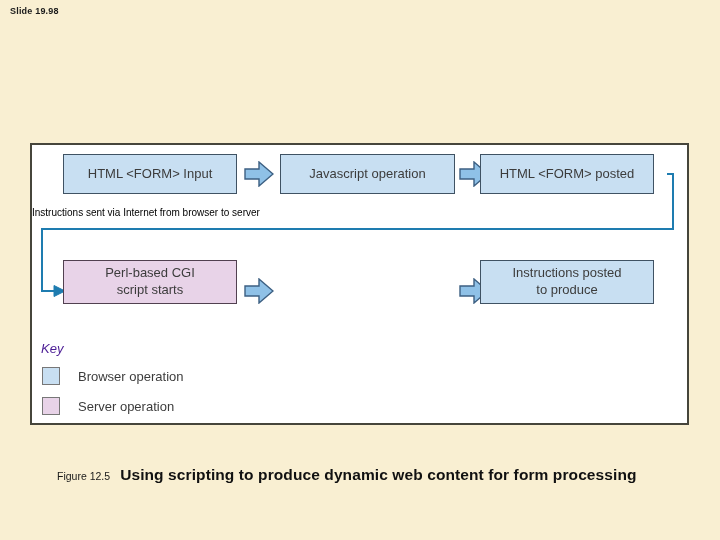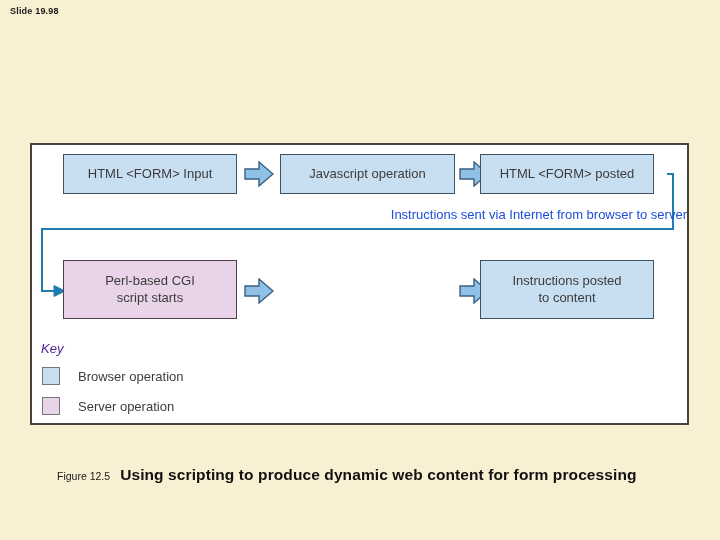--- a/index.html
+++ b/index.html
@@ -18,35 +18,35 @@
   }
   
   .box {
     position:absolute; display:flex; flex-direction:column;
     align-items:center; justify-content:center;
     font-size:13px; line-height:1.3; color:#3c3c3c; text-align:center;
   }
   .box.browser { background:#c8dff2; border:1.5px solid #3f5263; }
   .box.server  { background:#e8d3e8; border:1.5px solid #514050; }
   .r1 { top:9px; height:40px; }
-  .r2 { top:115px; height:59px; }
+  .r2 { top:115px; height:44px; }
   .b1 { left:31px;  width:174px; }
   .b2 { left:248px; width:175px; }
   .b3 { left:448px; width:174px; }
   
   .block-arrow { position:absolute; width:30px; height:26px; }
   .a-r1 { top:16px; }
   .a-r2 { top:133px; }
   .a1 { left:212px; }
   .a2 { left:427px; }
   
   .connector { position:absolute; left:0; top:0; width:655px; height:278px; pointer-events:none; }
   .instructions {
     position:absolute; left:0; top:62px; width:100%;
-    text-align:right; font-size:13px; color:#1d4ed8;
+    text-align:left; font-size:10px; color:#000000;
   }
   
   .key-title {
     position:absolute; left:9px; top:196px;
     font-size:13px; font-style:italic; color:#4c1d95;
   }
   .key-item { position:absolute; left:10px; display:flex; align-items:center; }
   .key-item.k1 { top:222px; }
   .key-item.k2 { top:252px; }
   .swatch { width:18px; height:18px; border:1px solid #777777; margin-right:18px; }
@@ -98,21 +98,21 @@
       <span>script starts</span>
     </div>
     <svg class="block-arrow a-r2 a1" viewBox="0 0 30 26">
       <polygon points="1,8 15,8 15,1 29,13 15,25 15,18 1,18" fill="#8fc1e7" stroke="#3c5f82" stroke-width="1.4"></polygon>
     </svg>
     <svg class="block-arrow a-r2 a2" viewBox="0 0 30 26">
       <polygon points="1,8 15,8 15,1 29,13 15,25 15,18 1,18" fill="#8fc1e7" stroke="#3c5f82" stroke-width="1.4"></polygon>
     </svg>
     <div class="box browser r2 b3">
       <span>Instructions posted</span>
-      <span>to content</span>
+      <span>to produce</span>
     </div>
 
     <div class="key-title">Key</div>
     <div class="key-item k2">
       <span class="swatch server"></span>
       <span class="key-label">Server operation</span>
     </div>
     <div class="key-item k1">
       <span class="swatch browser"></span>
       <span class="key-label">Browser operation</span>

